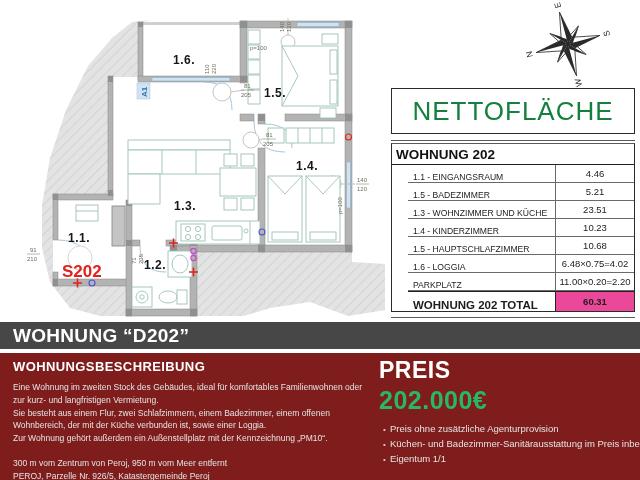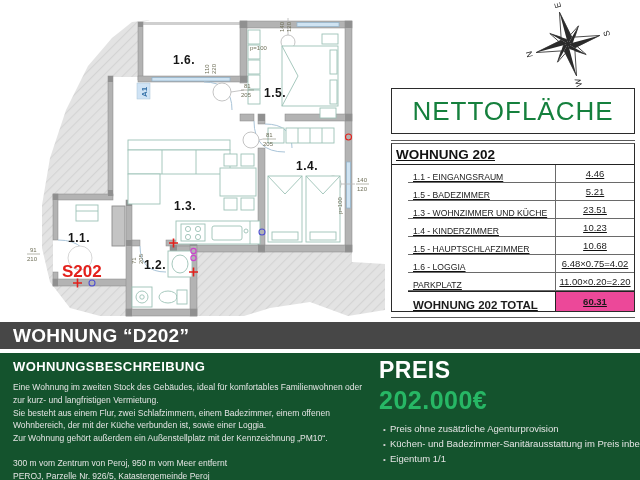--- a/index.html
+++ b/index.html
@@ -9,35 +9,35 @@
   }
   
   .plan-area{position:absolute;left:0;top:0;width:390px;height:320px;}
   
   .compass{position:absolute;left:505px;top:0;width:126px;height:88px;}
   
   .nf-wrap{position:absolute;left:391px;top:88px;width:244px;}
   .nf-title-box{border:1.4px solid #2b2b2b;height:44px;display:flex;align-items:center;justify-content:center;}
   .nf-title{font-size:26px;letter-spacing:1px;color:#15803d;}
   .nf-spacer{height:4px;border-bottom:1px solid #5a5a5a;margin-top:2px;}
-  .nf-table{border:1.4px solid #2b2b2b;border-top:1px solid #5a5a5a;margin-top:2px;text-decoration:underline;}
+  .nf-table{border:1.4px solid #2b2b2b;border-top:1px solid #5a5a5a;margin-top:2px;}
   .nf-section{font-size:13.5px;font-weight:bold;padding:3px 4px 2px 4px;border-bottom:1.6px solid #222;}
   .nf-row{display:flex;border-bottom:1px solid #6a6a6a;height:17px;align-items:flex-end;margin-left:16px;}
   .nf-row:last-child{border-bottom:none;}
   .nf-label{flex:1 1 auto;font-size:8.6px;padding-left:5px;color:#1c1c1c;}
   .nf-value{width:78px;border-left:1px solid #6a6a6a;align-self:stretch;display:flex;align-items:center;justify-content:center;font-size:9.5px;color:#1c1c1c;}
   .nf-total{border-top:1.6px solid #222;height:19px;}
   .nf-total .nf-label{font-size:11.5px;font-weight:bold;}
   .nf-total .nf-value{background:#ec4899;font-weight:bold;font-size:9.5px;border-left:1.4px solid #222;}
   .nf-underline{height:3px;border-bottom:1px solid #5a5a5a;margin-top:2px;}
   
   .banner{position:absolute;left:0;top:322px;width:640px;height:27px;background:#474747;display:flex;align-items:center;}
   .banner-title{color:#ffffff;font-size:19px;font-weight:bold;padding-left:13px;letter-spacing:.3px;}
   
-  .bottom{position:absolute;left:0;top:353px;width:640px;height:127px;background:#14532d;}
+  .bottom{position:absolute;left:0;top:353px;width:640px;height:127px;background:#7f1d1d;}
   .desc-col{position:absolute;left:13px;top:6px;width:356px;}
   .desc-heading{color:#ffffff;font-size:13px;font-weight:bold;letter-spacing:.4px;margin-bottom:7px;}
   .desc-text{color:#e4e4e4;font-size:8.5px;line-height:1.5;}
   .desc-text p{margin:0;}
   .desc-loc{color:#e4e4e4;font-size:8.5px;line-height:1.55;margin-top:12px;}
   .price-col{position:absolute;left:379px;top:4px;width:261px;overflow:hidden;}
   .price-heading{color:#ffffff;font-size:23px;font-weight:bold;letter-spacing:.5px;}
   .price-amount{font-size:25px;font-weight:bold;margin-top:2px;letter-spacing:.5px;}
   .price-bullets{margin-top:7px;}
   .price-bullet{color:#e4e4e4;font-size:9.5px;line-height:1.55;white-space:nowrap;display:flex;}

